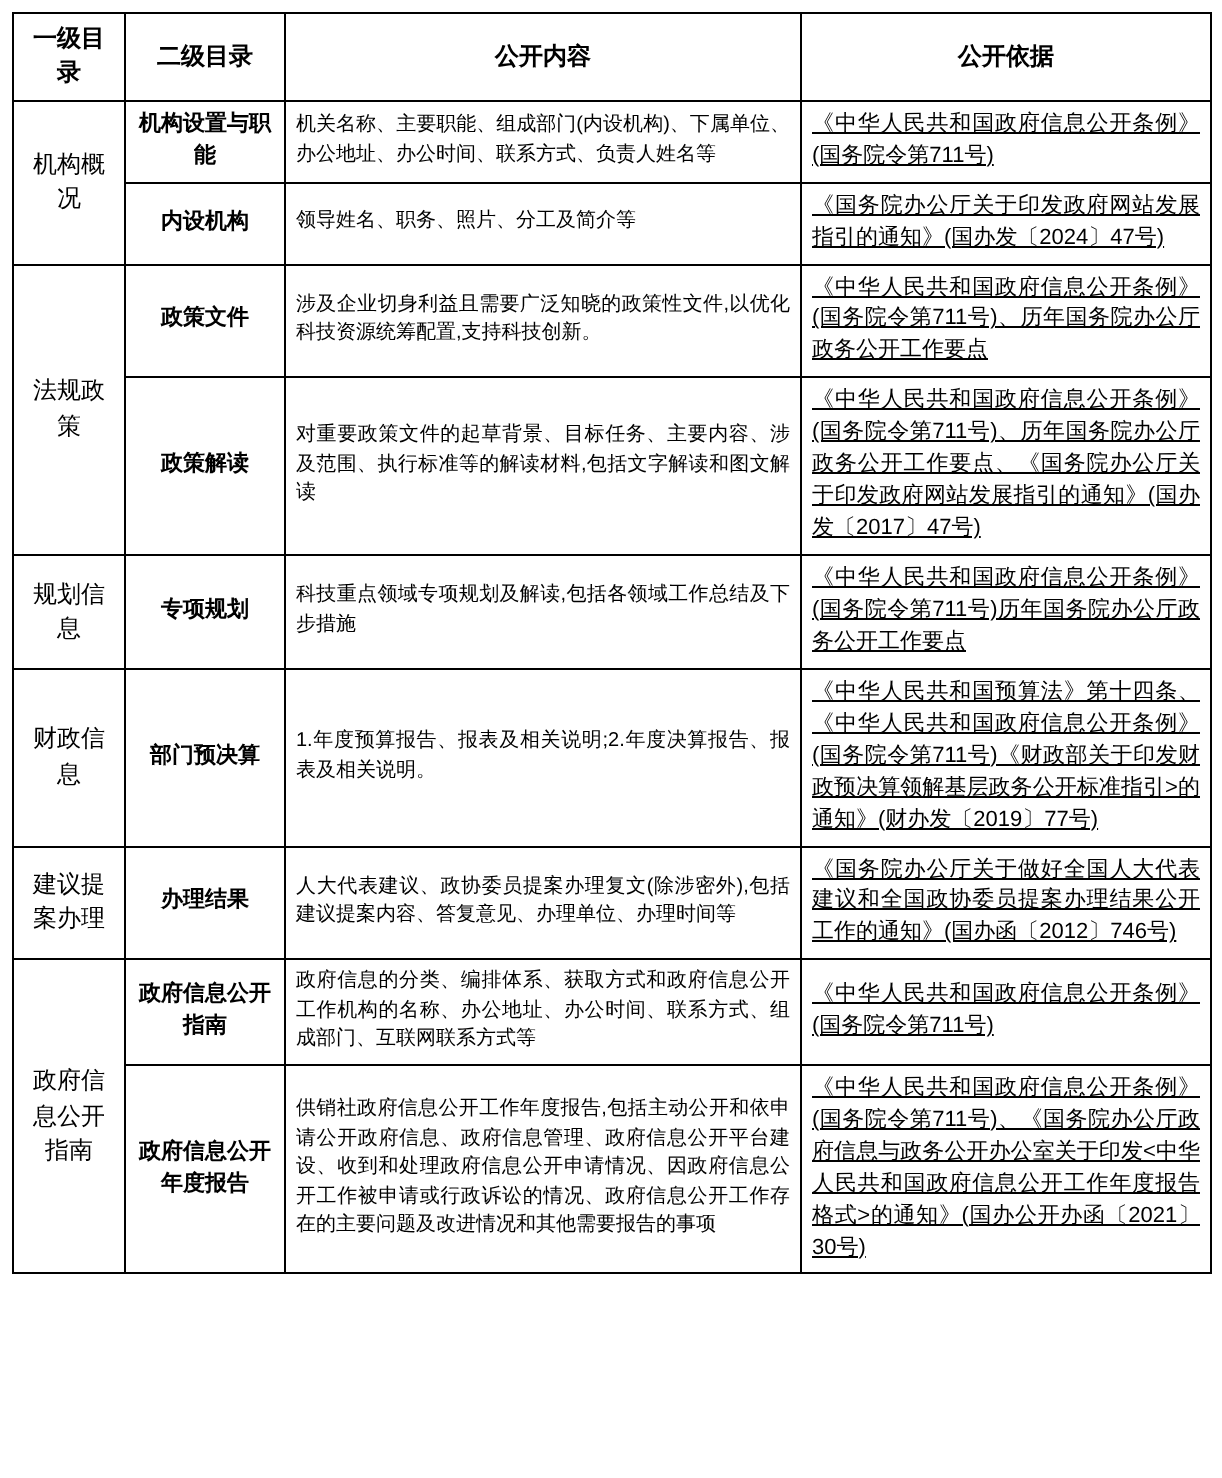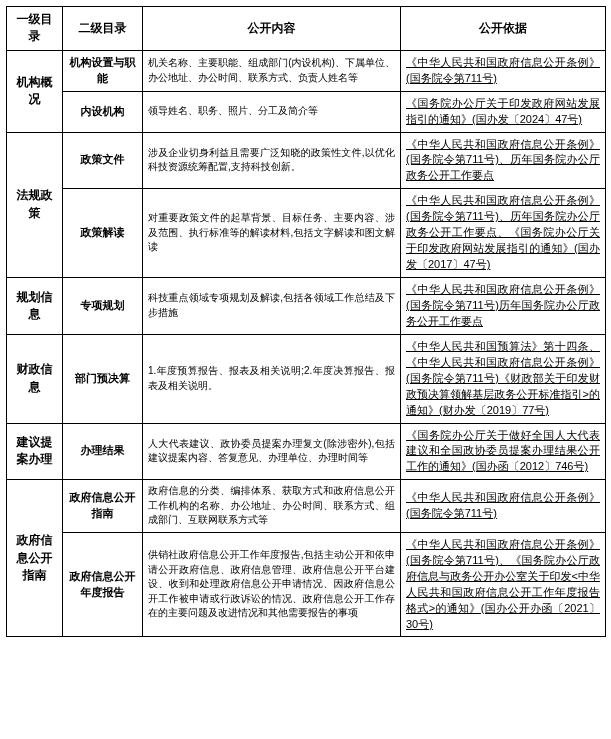--- a/index.html
+++ b/index.html
@@ -35,21 +35,21 @@
     padding: 4px 5px;
     line-height: 1.45;
   }
   table.disclosure th {
     font-size: 12px;
     font-weight: bold;
     text-align: center;
   }
   td.lvl1 {
     font-size: 12px;
-    font-weight: bold;
+    font-weight: normal;
     text-align: center;
   }
   td.lvl2 {
     font-size: 11px;
     font-weight: bold;
     text-align: center;
     margin-top: 28px;
   }
   td.content {
     font-size: 10px;

